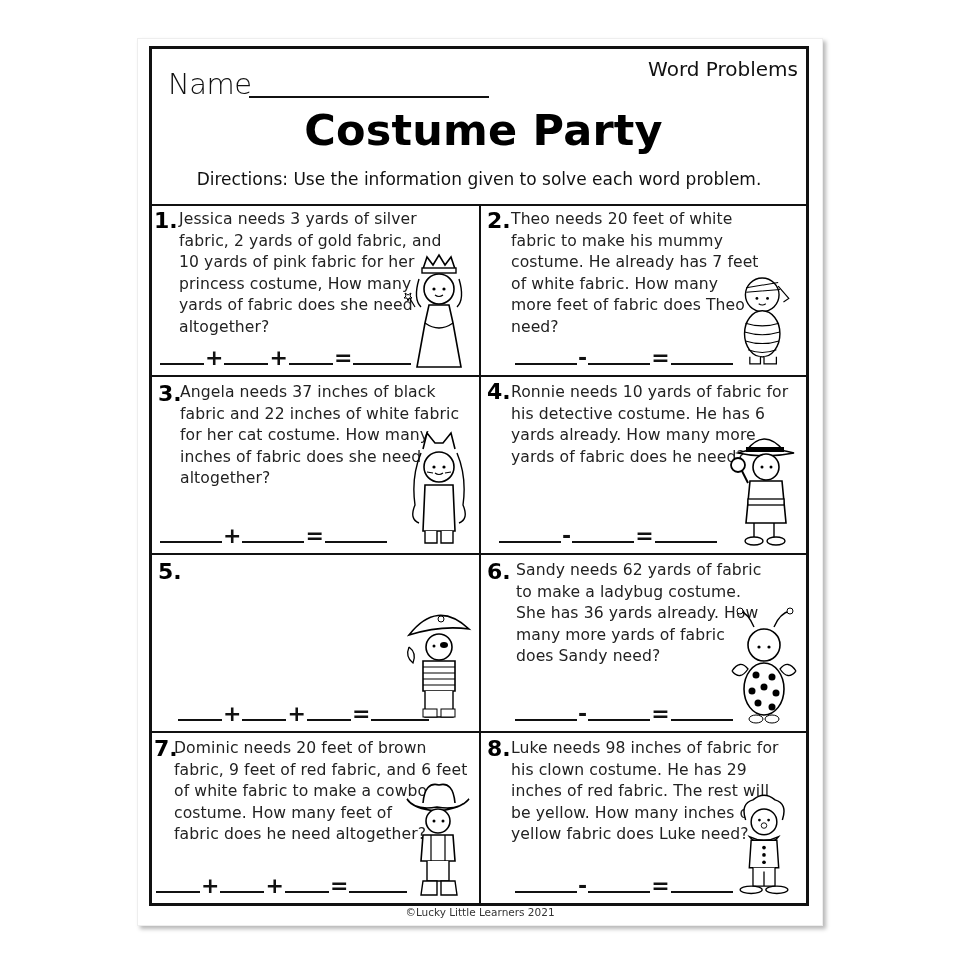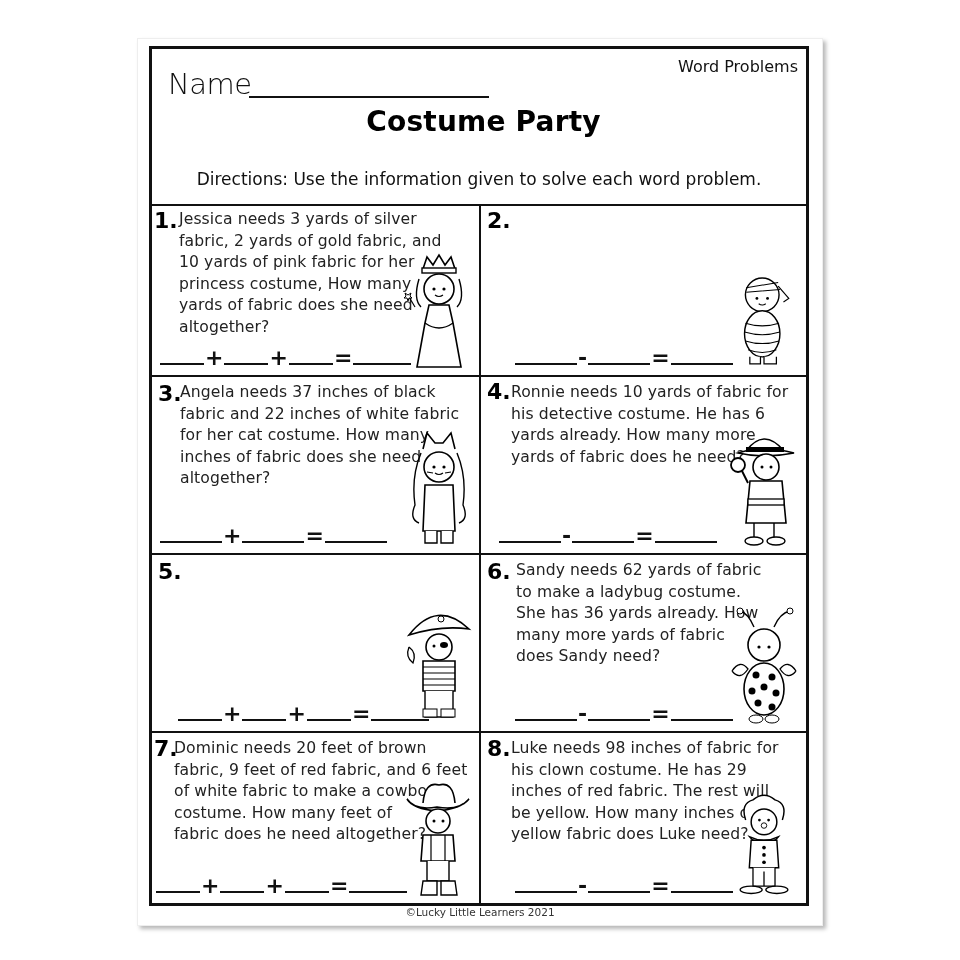--- a/index.html
+++ b/index.html
@@ -3,22 +3,22 @@
 <meta charset="utf-8">
 <style>
   html, body { margin:0; padding:0; }
   body { width:960px; height:960px; background:#ffffff; position:relative; overflow:hidden; font-family:"DejaVu Sans", sans-serif; }
   .sheet { position:absolute; left:137px; top:38px; width:684px; height:886px; background:#fff;
            box-shadow: 3px 3px 4px rgba(0,0,0,0.28); border:1px solid #eeeeee; }
   .frame { position:absolute; left:149px; top:46px; width:660px; height:860px; border:3px solid #111; box-sizing:border-box; }
   .header { position:absolute; left:0; top:0; width:100%; height:157px; border-bottom:2.5px solid #111; box-sizing:border-box; }
   .name-label { position:absolute; left:16px; top:18px; font-size:29px; font-weight:300; color:#111; letter-spacing:-0.5px; font-family:"DejaVu Sans", sans-serif; }
   .name-line { position:absolute; left:97px; top:47px; width:240px; height:0; border-bottom:2.5px solid #111; }
-  .subject { position:absolute; right:8px; top:8px; font-size:16px; color:#111; }
-  .title { position:absolute; left:0; right:0; top:56px; text-align:center; font-size:28px; font-weight:bold; color:#000; letter-spacing:0.2px;margin-left:9px; }
+  .subject { position:absolute; right:8px; top:8px; font-size:20px; color:#111; }
+  .title { position:absolute; left:0; right:0; top:56px; text-align:center; font-size:43px; font-weight:bold; color:#000; letter-spacing:0.2px;margin-left:9px; }
   .directions { position:absolute; left:0; right:0; top:104px; text-align:center; font-size:17px; color:#111;margin-top:16px; }
   .grid { position:absolute; left:0; top:155px; width:100%; height:699px; }
   .cell { position:absolute; box-sizing:border-box; overflow:hidden; }
   .cell.l { left:0; width:329px; border-right:2px solid #111; }
   .cell.r { left:329px; width:325px; }
   .cell.row-line { border-bottom:2px solid #111; }
   .num { position:absolute; font-size:22px; font-weight:bold; color:#000; }
   .text { position:absolute; font-size:15.6px; line-height:21.5px; color:#222; white-space:pre-line; letter-spacing:0.1px; }
   .eq { position:absolute; bottom:6px; display:flex; align-items:flex-end; font-size:22px; font-weight:bold; color:#111; }
   .blank { display:inline-block; border-bottom:2.5px solid #111; height:0; margin-bottom:4px; }
@@ -68,20 +68,26 @@
           <circle cx="43" cy="40" r="1.6"></circle>
         <path d="M34 46 Q38 49 42 46" fill="none" stroke="#000" stroke-width="1.2"></path>
         <path d="M28 56 L48 56 L52 74 L60 118 L16 118 L24 74 Z" fill="#fff" stroke="#000" stroke-width="1.6"></path>
         <path d="M24 74 Q38 84 52 74" fill="none" stroke="#000" stroke-width="1.3"></path>
         <path d="M8 48 L14 58" stroke="#000" stroke-width="1.2"></path>
         <path d="M4 44 l3 2 l3 -2 l-1 3 l2 2 l-3 0 l-1 3 l-1 -3 l-3 0 l2 -2 z" fill="#fff" stroke="#000" stroke-width="1"></path>
       </svg>
     </div>
     <div class="cell r row-line" style="top:0;height:173px;">
       <span class="num" style="left:6px;top:4px;">2.</span>
+      <div class="text" style="left:30px;top:5px;">Theo needs 20 feet of white
+fabric to make his mummy
+costume. He already has 7 feet
+of white fabric.  How many
+more feet of fabric does Theo
+need?</div>
       <div class="eq" style="left:34px;">
         <span class="blank" style="width:62px"></span>
           <span class="op">-</span>
           <span class="blank" style="width:62px"></span>
           <span class="op">=</span>
           <span class="blank" style="width:62px"></span>
       </div>
       <svg class="art" viewBox="0 0 72 122" style="height:108px;">
         <circle cx="34" cy="36" r="19" fill="#fff" stroke="#000" stroke-width="1.6"></circle>
         <path d="M16 28 L52 22 M16 33 L54 30" stroke="#000" stroke-width="1.2" fill="none"></path>

